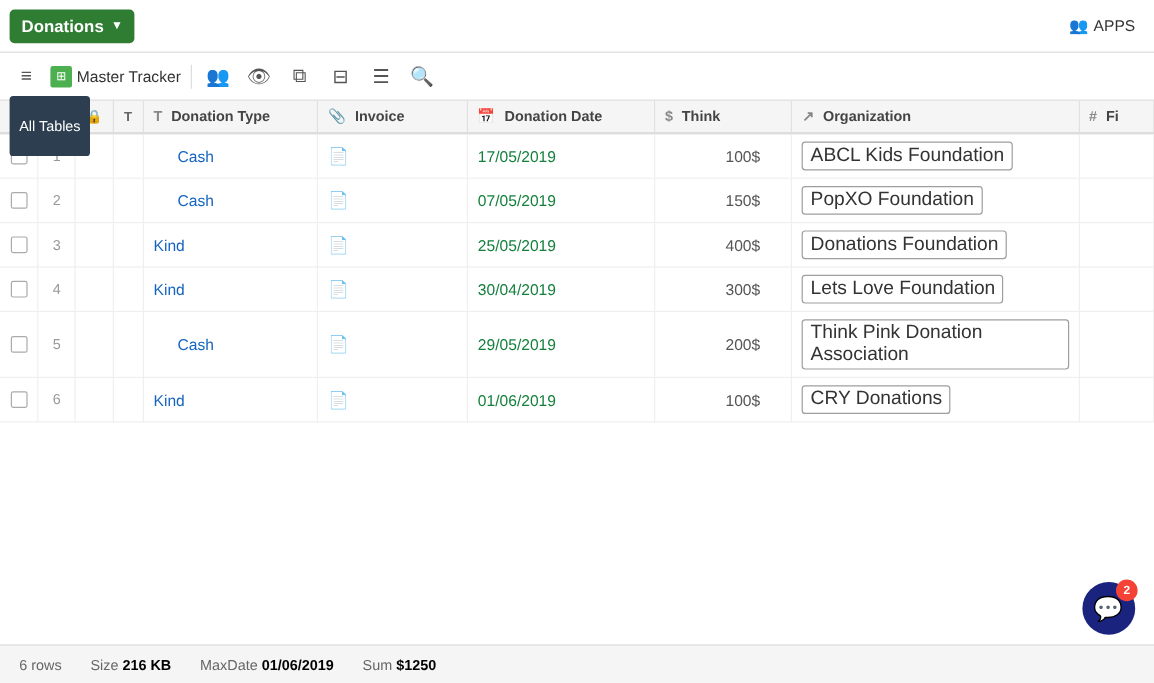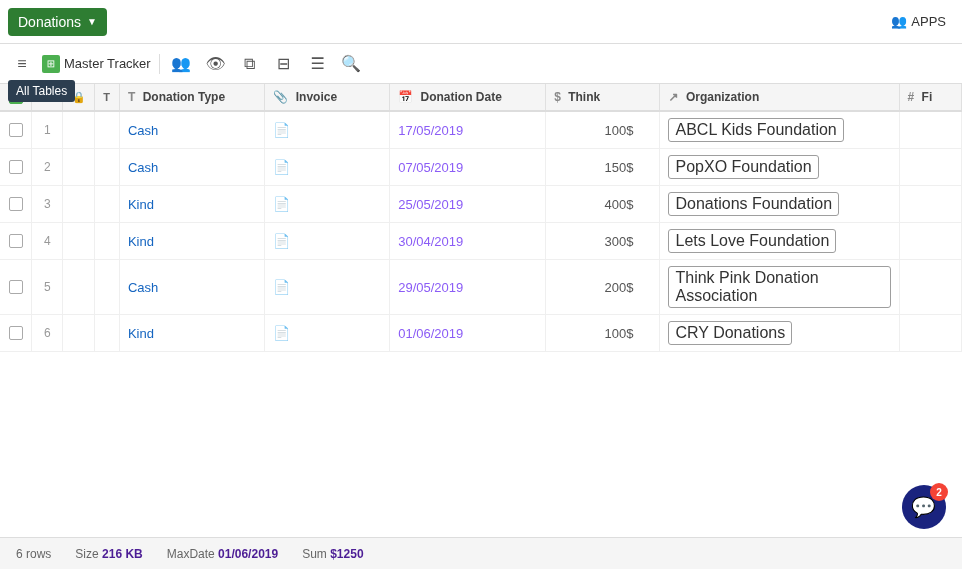--- a/index.html
+++ b/index.html
@@ -17,21 +17,21 @@
     .nav-dropdown-btn {
       display: flex;
       align-items: center;
       background: #2e7d32;
       color: #fff;
       border: none;
       border-radius: 4px;
       padding: 6px 10px;
       cursor: pointer;
       font-size: 14px;
-      font-weight: normal;
+      font-weight: bold;
       margin-right: 4px;
     }
     .nav-dropdown-btn .chevron {
       margin-left: 6px;
       font-size: 10px;
     }
     .nav-tab {
       display: flex;
       align-items: center;
       padding: 6px 14px;
@@ -101,21 +101,21 @@
       background: #ddd;
       margin: 0 2px;
     }
     .all-tables-tooltip {
       position: absolute;
       left: 8px;
       top: 36px;
       background: #2c3e50;
       color: #fff;
       font-size: 12px;
-      padding: 4px 8px;
+      padding: 18px 8px;
       border-radius: 3px;
       z-index: 10;
       white-space: nowrap;
     }
 
     
     .table-container {
       overflow: auto;
       height: calc(569px - 44px - 40px - 32px);
     }
@@ -155,59 +155,59 @@
       color: #999;
       font-size: 12px;
       text-align: center;
       width: 30px;
     }
     .col-checkbox {
       width: 24px;
       text-align: center;
     }
     .col-lock { width: 24px; text-align: center; }
-    .donation-type-cash { color: #1565c0; }
+    .donation-type-cash { color: #1565c0; margin-left: 20px; }
     .donation-type-kind { color: #1565c0; }
     .invoice-icon {
       color: #999;
       font-size: 14px;
     }
     .amount-cell {
       text-align: right;
       color: #555;
       padding-right: 26px;
     }
     .org-tag {
       display: inline-block;
       border: 1px solid #9e9e9e;
       border-radius: 3px;
       padding: 2px 6px;
       font-size: 16px;
       color: #333;
       background: #fff;
     }
-    .date-cell { color: #8b5cf6; }
+    .date-cell { color: #15803d; }
 
     
     .status-bar {
       display: flex;
       align-items: center;
       height: 32px;
       background: #f5f5f5;
       border-top: 1px solid #ddd;
       padding: 0 16px;
       font-size: 12px;
       color: #666;
       gap: 24px;
       position: absolute;
       bottom: 0;
       left: 0;
       right: 0;
     }
-    .status-bar span strong { color: #4c1d95; }
+    .status-bar span strong { color: #000000; }
 
     
     .chat-bubble {
       position: absolute;
       bottom: 40px;
       right: 16px;
       width: 44px;
       height: 44px;
       background: #1a237e;
       border-radius: 50%;

